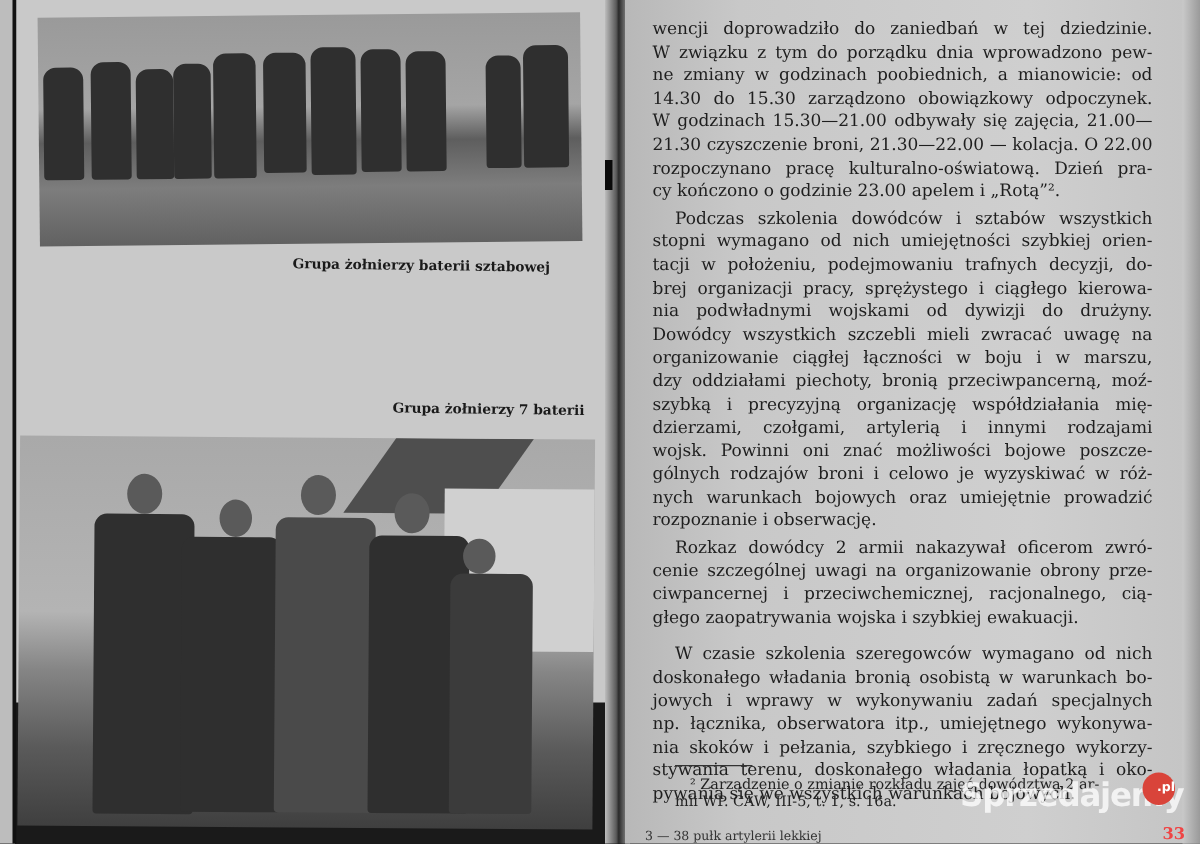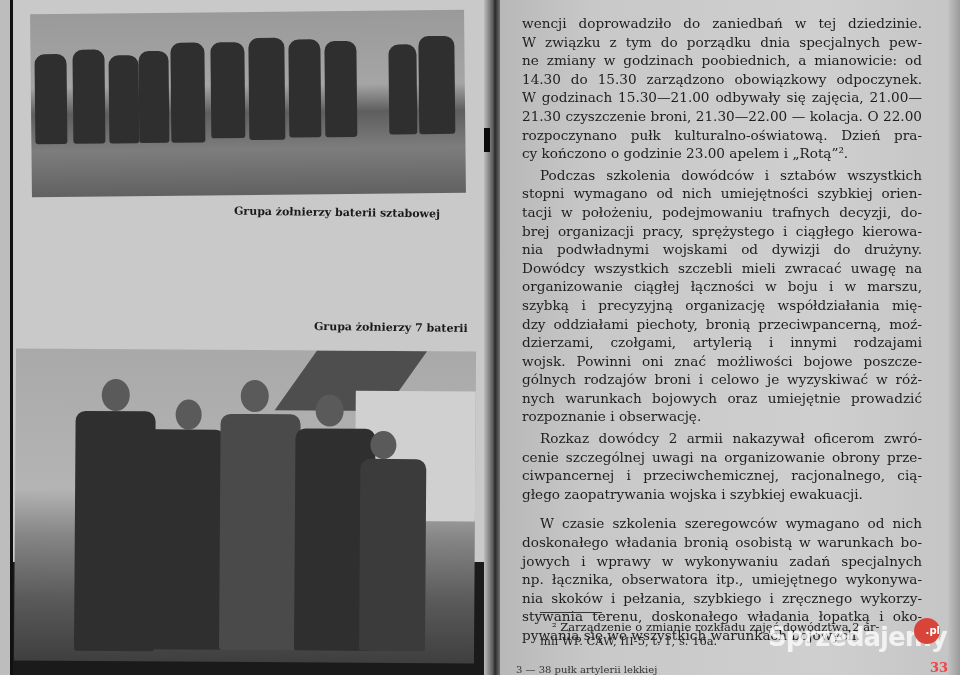--- a/index.html
+++ b/index.html
@@ -75,36 +75,36 @@
 
 <div class="spine"></div>
 <div class="marker"></div>
 
 <div class="right-page">
   <div class="right-edge"></div>
 </div>
 
 <div class="text-col">
   <span class="line">wencji doprowadziło do zaniedbań w tej dziedzinie.</span>
-  <span class="line">W związku z tym do porządku dnia specjalnych pew-</span>
+  <span class="line">W związku z tym do porządku dnia wprowadzono pew-</span>
   <span class="line">ne zmiany w godzinach poobiednich, a mianowicie: od</span>
   <span class="line">14.30 do 15.30 zarządzono obowiązkowy odpoczynek.</span>
   <span class="line">W godzinach 15.30—21.00 odbywały się zajęcia, 21.00—</span>
   <span class="line">21.30 czyszczenie broni, 21.30—22.00 — kolacja. O 22.00</span>
-  <span class="line">rozpoczynano pułk kulturalno-oświatową. Dzień pra-</span>
+  <span class="line">rozpoczynano pracę kulturalno-oświatową. Dzień pra-</span>
   <span class="line last">cy kończono o godzinie 23.00 apelem i „Rotą”².</span>
   <span class="line indent" style="margin-top:3px">Podczas szkolenia dowódców i sztabów wszystkich</span>
   <span class="line">stopni wymagano od nich umiejętności szybkiej orien-</span>
   <span class="line">tacji w położeniu, podejmowaniu trafnych decyzji, do-</span>
   <span class="line">brej organizacji pracy, sprężystego i ciągłego kierowa-</span>
   <span class="line">nia podwładnymi wojskami od dywizji do drużyny.</span>
   <span class="line">Dowódcy wszystkich szczebli mieli zwracać uwagę na</span>
   <span class="line">organizowanie ciągłej łączności w boju i w marszu,</span>
+  <span class="line">dzy oddziałami piechoty, bronią przeciwpancerną, moź-</span>
   <span class="line">szybką i precyzyjną organizację współdziałania mię-</span>
-  <span class="line">dzy oddziałami piechoty, bronią przeciwpancerną, moź-</span>
   <span class="line">dzierzami, czołgami, artylerią i innymi rodzajami</span>
   <span class="line">wojsk. Powinni oni znać możliwości bojowe poszcze-</span>
   <span class="line">gólnych rodzajów broni i celowo je wyzyskiwać w róż-</span>
   <span class="line">nych warunkach bojowych oraz umiejętnie prowadzić</span>
   <span class="line last">rozpoznanie i obserwację.</span>
   <span class="line indent" style="margin-top:3px">Rozkaz dowódcy 2 armii nakazywał oficerom zwró-</span>
   <span class="line">cenie szczególnej uwagi na organizowanie obrony prze-</span>
   <span class="line">ciwpancernej i przeciwchemicznej, racjonalnego, cią-</span>
   <span class="line last">głego zaopatrywania wojska i szybkiej ewakuacji.</span>
   <span class="line indent" style="margin-top:11px">W czasie szkolenia szeregowców wymagano od nich</span>

